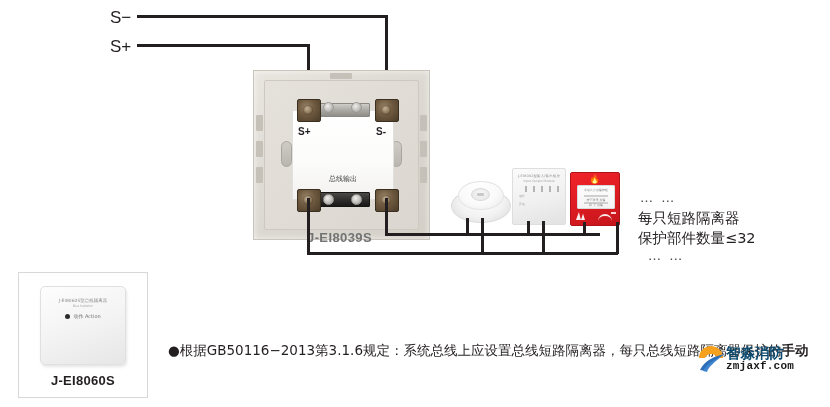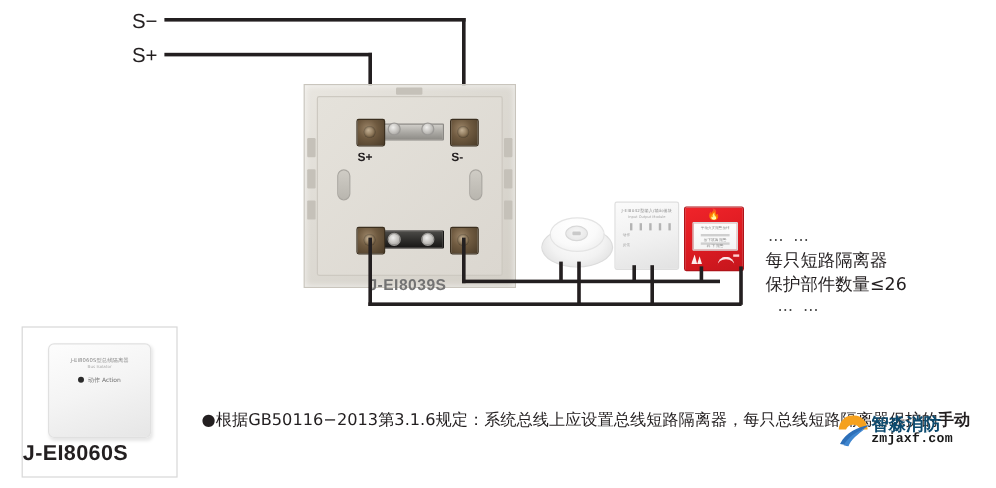--- a/index.html
+++ b/index.html
@@ -380,21 +380,22 @@
     border-radius: 50%;
     background: #2b2b2b;
     margin-right: 3px;
     vertical-align: -1px;
   }
   .card-caption {
     position: absolute;
     bottom: 9px;
     left: 0;
     width: 100%;
-    font-size: 18px;
+    text-align: center;
+    font-size: 13px;
     font-weight: bold;
     letter-spacing: .3px;
     color: #231f20;
     font-family: "Liberation Sans", sans-serif;
   }
 
   
   .para {
     position: absolute;
     left: 168px;
@@ -467,20 +468,23 @@
     <div class="enclosure-notch" style="left:2px; top:70px; width:7px; height:16px;"></div>
     <div class="enclosure-notch" style="left:2px; top:96px; width:7px; height:16px;"></div>
     <div class="enclosure-notch" style="right:2px; top:44px; width:7px; height:16px;"></div>
     <div class="enclosure-notch" style="right:2px; top:70px; width:7px; height:16px;"></div>
     <div class="enclosure-notch" style="right:2px; top:96px; width:7px; height:16px;"></div>
     <div class="enclosure-notch" style="left:76px; top:2px; width:22px; height:6px;"></div>
 
     <div class="slot-hole" style="left:27px; top:70px;"></div>
     <div class="slot-hole" style="right:27px; top:70px;"></div>
 
+    <div class="face-plate">
+      <div class="face-label" style="top:63px;">总线输出</div>
+    </div>
 
     <div class="bridge-top" style="left:62px; top:32px; width:52px;"></div>
     <div class="screw-dot" style="left:69px; top:31px;"></div>
     <div class="screw-dot" style="left:97px; top:31px;"></div>
 
     <div class="bridge-bottom" style="left:62px; top:121px; width:52px;"></div>
     <div class="screw-dot" style="left:69px; top:123px;"></div>
     <div class="screw-dot" style="left:97px; top:123px;"></div>
 
     <div class="terminal" style="left:43px; top:28px;"></div>
@@ -536,21 +540,21 @@
   <div class="wire-v" style="left:481px; top:218px; height:36px;"></div>
 
   <div class="wire-v" style="left:527px; top:221px; height:14px;"></div>
   <div class="wire-v" style="left:542px; top:221px; height:33px;"></div>
 
   <div class="wire-v" style="left:583px; top:222px; height:13px;"></div>
   <div class="wire-v" style="left:616px; top:222px; height:32px;"></div>
 
   <div class="dots-note" style="left:640px; top:190px;">… …</div>
   <div class="right-note" style="left:638px; top:208px;">每只短路隔离器</div>
-  <div class="right-note" style="left:638px; top:228px;">保护部件数量≤26</div>
+  <div class="right-note" style="left:638px; top:228px;">保护部件数量≤32</div>
   <div class="dots-note" style="left:648px; top:248px;">… …</div>
 
   <div class="card">
     <div class="card-device">
       <div class="cd-title">J-EI8060S型总线隔离器</div>
       <div class="cd-sub">Bus Isolator</div>
       <div class="cd-led-row">
         <span class="cd-led"></span><span>动作 Action</span>
       </div>
     </div>

